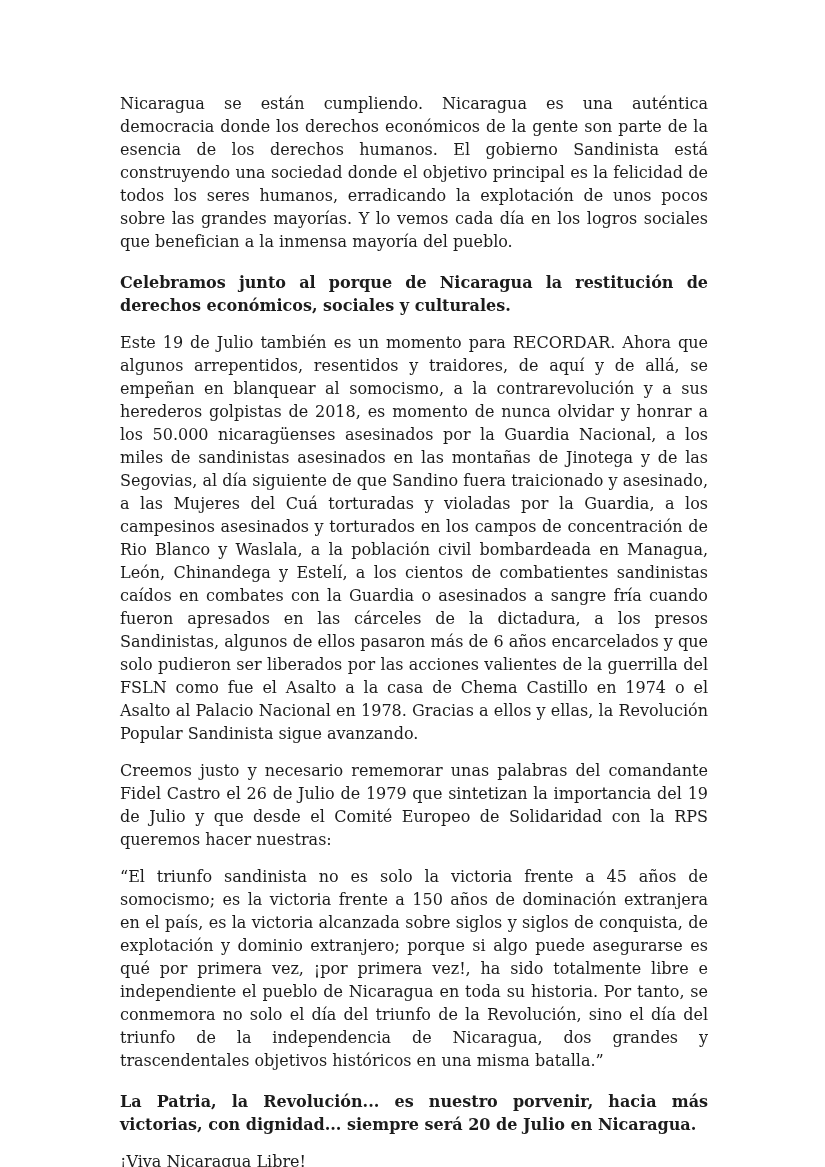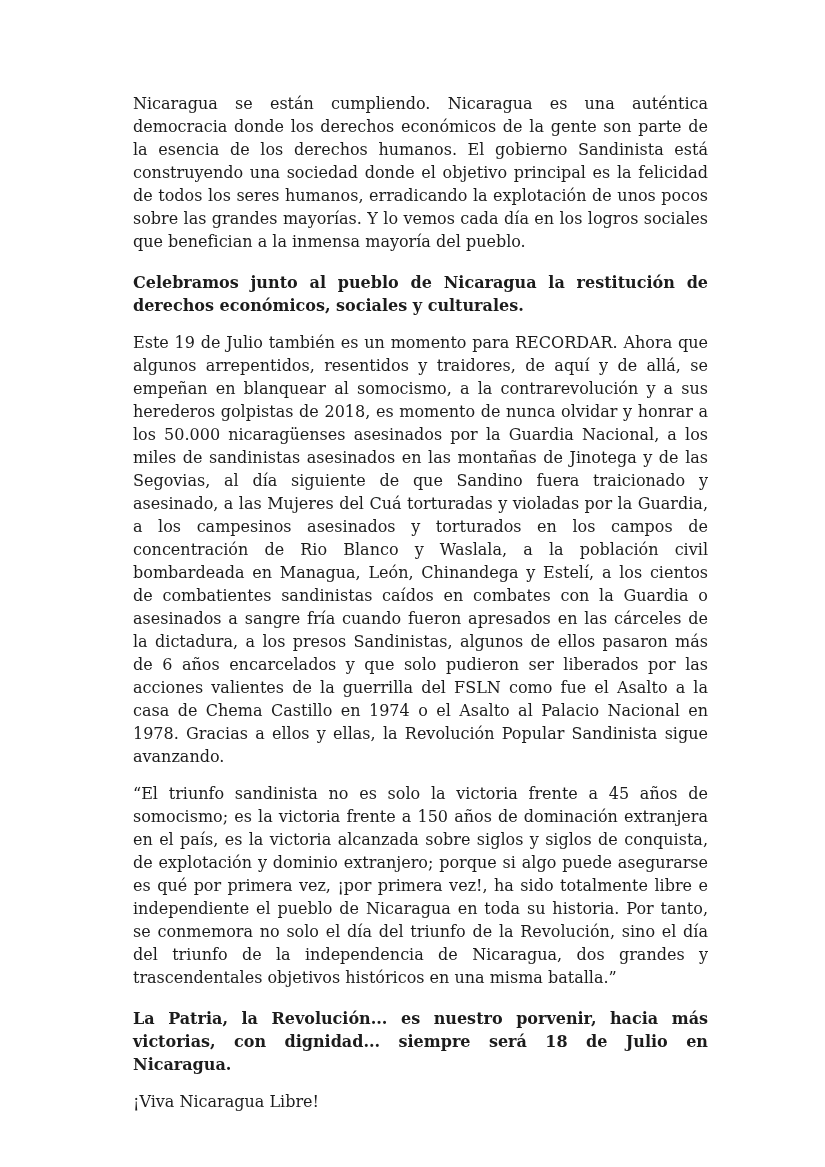--- a/index.html
+++ b/index.html
@@ -13,45 +13,46 @@
     background: #ffffff;
     box-sizing: border-box;
     padding: 92px 117px 40px 118px;
     font-family: "DejaVu Serif", "Liberation Serif", serif;
     font-size: 16px;
     line-height: 23px;
     color: #1c1c1c;
     overflow: hidden;
   }
   .para {
-    margin: 0 0 14px 15px;
+    margin: 0 0 14px 2px;
     text-align: justify;
   }
   .para.bold-heading {
     font-weight: bold;
     margin-top: 18px;
   }
   .para:last-child {
     margin-bottom: 0;
   }
   strong {
     font-weight: normal;
   }
 </style>
 </head>
 <body>
 
 <div class="page">
 
   <p class="para">Nicaragua se están cumpliendo. Nicaragua es una auténtica democracia donde los derechos económicos de la gente son parte de la esencia de los derechos humanos. El gobierno Sandinista está construyendo una sociedad donde el objetivo principal es la felicidad de todos los seres humanos, erradicando la explotación de unos pocos sobre las grandes mayorías. Y lo vemos cada día en los logros sociales que benefician a la inmensa mayoría del pueblo.</p>
 
-  <p class="para bold-heading">Celebramos junto al pueblo de Nicaragua la restitución de derechos económicos, sociales y culturales.</p>
+  <p class="para bold-heading">Celebramos junto al porque de Nicaragua la restitución de derechos económicos, sociales y culturales.</p>
 
   <p class="para"><span>Este 19 de Julio también es un momento para </span><strong>RECORDAR</strong><span>. Ahora que algunos arrepentidos, resentidos y traidores, de aquí y de allá, se empeñan en blanquear al somocismo, a la contrarevolución y a sus herederos golpistas de 2018, es momento de nunca </span><strong>olvidar y honrar</strong><span>  a los 50.000 nicaragüenses asesinados por la Guardia Nacional, a los miles de sandinistas asesinados en las montañas de Jinotega y de las Segovias, al día siguiente de que Sandino fuera traicionado y asesinado, a las Mujeres del Cuá torturadas y violadas por la Guardia, a los campesinos asesinados y torturados en los campos de concentración de Rio Blanco y Waslala, a la población civil bombardeada en Managua, León, Chinandega y Estelí,  a los cientos de combatientes sandinistas caídos en combates con la Guardia o asesinados a sangre fría cuando fueron apresados en las cárceles de la dictadura, a los presos Sandinistas, algunos de ellos pasaron más de 6 años encarcelados y que solo pudieron ser liberados por las acciones valientes de la guerrilla del FSLN como fue el Asalto a la casa de Chema Castillo en 1974 o el Asalto al Palacio Nacional en 1978. Gracias a ellos y ellas, la Revolución Popular Sandinista sigue avanzando.</span></p>
 
+  <p class="para">Creemos justo y necesario rememorar unas palabras del comandante Fidel Castro el 26 de Julio de 1979 que sintetizan la importancia del 19 de Julio y que desde el Comité Europeo de Solidaridad con la RPS queremos hacer nuestras:</p>
 
   <p class="para">“El triunfo sandinista no es solo la victoria frente a 45 años de somocismo; es la victoria frente a 150 años de dominación extranjera en el país, es la victoria alcanzada sobre siglos y siglos de conquista, de explotación y dominio extranjero; porque si algo puede asegurarse es qué por primera vez, ¡por primera vez!, ha sido totalmente libre e independiente el pueblo de Nicaragua en toda su historia. Por tanto, se conmemora no solo el día del triunfo de la Revolución, sino el día del triunfo de la independencia de Nicaragua, dos grandes y trascendentales objetivos históricos en una misma batalla.”</p>
 
-  <p class="para bold-heading">La Patria, la Revolución... es nuestro porvenir, hacia más victorias, con dignidad... siempre será 18 de Julio en Nicaragua.</p>
+  <p class="para bold-heading">La Patria, la Revolución... es nuestro porvenir, hacia más victorias, con dignidad... siempre será 20 de Julio en Nicaragua.</p>
 
   <p class="para">¡Viva Nicaragua Libre!</p>
 
 </div>
 
 </body></html>

